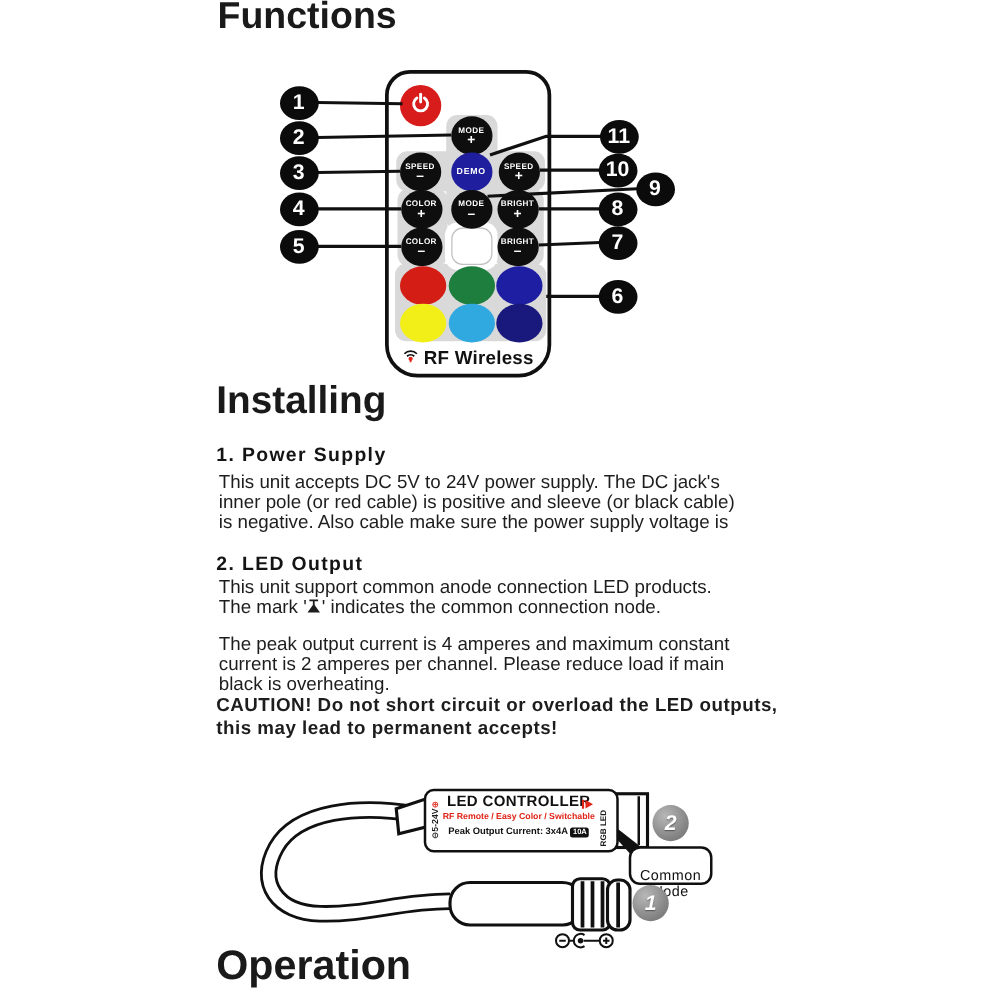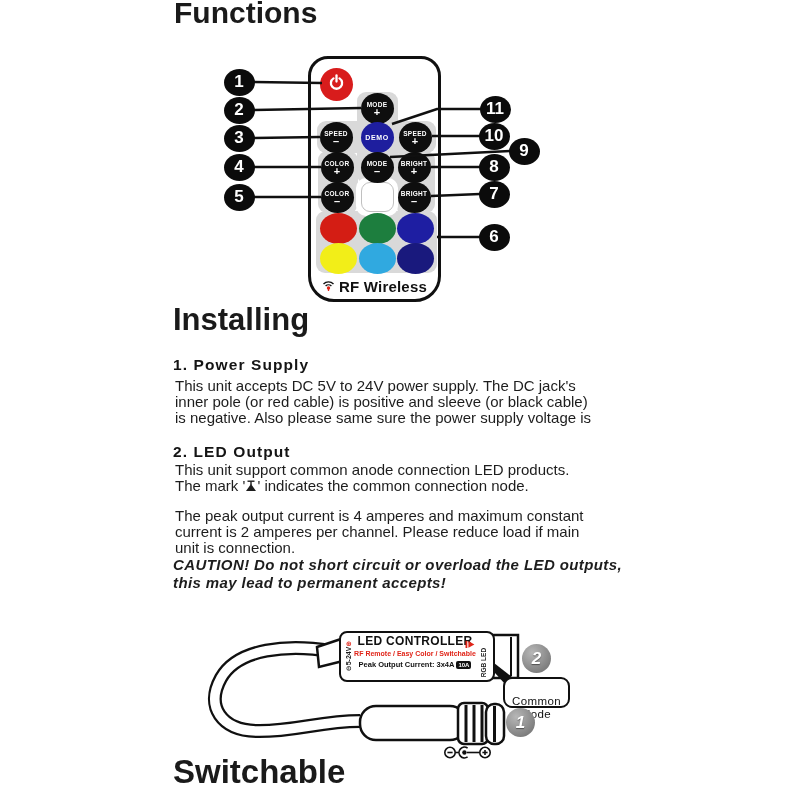--- a/index.html
+++ b/index.html
@@ -29,21 +29,21 @@
   .swatch { position:absolute; width:37px; height:31px; border-radius:50%; }
   .brand-row { position:absolute; left:308px; top:277px; width:133px; display:flex; align-items:center; justify-content:center; gap:4px; }
   .brand-row .txt { font-size:15px; font-weight:700; color:#111; letter-spacing:.2px; }
   .co { position:absolute; width:31px; height:27px; background:#0b0b0b; border-radius:50%;
     color:#fff; font-weight:700; font-size:17px; display:flex; align-items:center; justify-content:center; }
   svg.lines { position:absolute; left:0; top:0; pointer-events:none; }
 
   
   .sec-title { position:absolute; left:173px; font-size:15.5px; font-weight:700; letter-spacing:1.1px; color:#141414; }
   .bodyblock { position:absolute; left:175px; font-size:15px; line-height:16px; color:#1d1d1d; white-space:nowrap; }
-  .bodyblock.caution { font-weight:700; line-height:17.5px; letter-spacing:.4px;font-style:italic; }
+  .bodyblock.caution { font-weight:700; line-height:17.5px; letter-spacing:.4px; }
   .markicon { display:inline-block; vertical-align:-1px; }
 
   
   .board { position:absolute; left:339px; top:631px; width:156px; height:51px; background:#fff;
     border:2.5px solid #101010; border-radius:8px; }
   .board-center { position:absolute; left:354px; top:635px; width:122px; text-align:center; }
   .board-title { font-size:12px; font-weight:800; letter-spacing:.3px; color:#101010; line-height:13px; }
   .board-sub { font-size:7px; font-weight:700; margin-top:2px; line-height:8px; }
   .board-spec { font-size:7.5px; font-weight:700; color:#101010; margin-top:3px; line-height:8px; }
   .badge { display:inline-block; background:#111; color:#fff; border-radius:2px; padding:0px 2px; font-size:6px; font-weight:700; margin-left:2px; }
@@ -57,21 +57,21 @@
     color:#fff; font-weight:800; font-style:italic; font-size:17px;
     display:flex; align-items:center; justify-content:center; text-shadow:0 1px 1px rgba(0,0,0,.45); }
 </style>
 </head>
 <body>
 
 <div class="page">
 
   <div class="h1 functions">Functions</div>
   <div class="h1 installing">Installing</div>
-  <div class="h1 operation">Switchable</div>
+  <div class="h1 operation">Operation</div>
 
   <div class="remote-body"></div>
 
   <div class="gpanel" style="left:357px;top:92px;width:41px;height:92px;"></div>
   <div class="gpanel" style="left:317px;top:121px;width:119px;height:32px;"></div>
   <div class="gpanel" style="left:318px;top:151px;width:40px;height:62px;"></div>
   <div class="gpanel" style="left:395px;top:151px;width:40px;height:62px;"></div>
   <div class="gpanel" style="left:316px;top:211px;width:121px;height:62px;"></div>
   <div class="white-notch"></div>
   <div class="white-btn"></div>
@@ -165,39 +165,39 @@
   <div class="co" style="left:478.5px;top:180.5px;">7</div>
   <div class="co" style="left:478.5px;top:153.5px;">8</div>
   <div class="co" style="left:508.5px;top:137.5px;">9</div>
   <div class="co" style="left:478.5px;top:122.5px;text-align:right;">10</div>
   <div class="co" style="left:479.5px;top:95.5px;text-align:center;">11</div>
 
   <div class="sec-title" style="top:356px;">1. Power Supply</div>
   <div class="bodyblock" style="top:378px;">
     <div>This unit accepts DC 5V to 24V power supply. The DC jack's</div>
     <div>inner pole (or red cable) is positive and sleeve (or black cable)</div>
-    <div>is negative. Also please same sure the power supply voltage is</div>
+    <div>is negative. Also cable make sure the power supply voltage is</div>
   </div>
 
   <div class="sec-title" style="top:443px;">2. LED Output</div>
   <div class="bodyblock" style="top:462px;">
     <div>This unit support common anode connection LED products.</div>
     <div>
       <span>The mark '</span><span class="markicon"><svg width="12" height="12" viewBox="0 0 12 12">
             <line x1="2.5" y1="1.2" x2="9.5" y2="1.2" stroke="#1d1d1d" stroke-width="1.4"></line>
             <line x1="6" y1="1.2" x2="6" y2="5" stroke="#1d1d1d" stroke-width="1.4"></line>
             <polygon points="6,4 11,11 1,11" fill="#1d1d1d"></polygon>
           </svg></span><span>' indicates the common connection node.</span>
     </div>
   </div>
 
   <div class="bodyblock" style="top:508px;">
     <div>The peak output current is 4 amperes and maximum constant</div>
     <div>current is 2 amperes per channel. Please reduce load if main</div>
-    <div>unit is connection.</div>
+    <div>black is overheating.</div>
   </div>
 
   <div class="bodyblock caution" style="left:173px;top:556px;">
     <div>CAUTION!  Do not short circuit or overload the LED outputs,</div>
     <div>this may lead to permanent accepts!</div>
   </div>
 
   <svg class="lines" width="800" height="800" viewBox="0 0 800 800">
 
     <rect x="492" y="635" width="26" height="43" fill="#fff" stroke="#101010" stroke-width="2.5"></rect>

